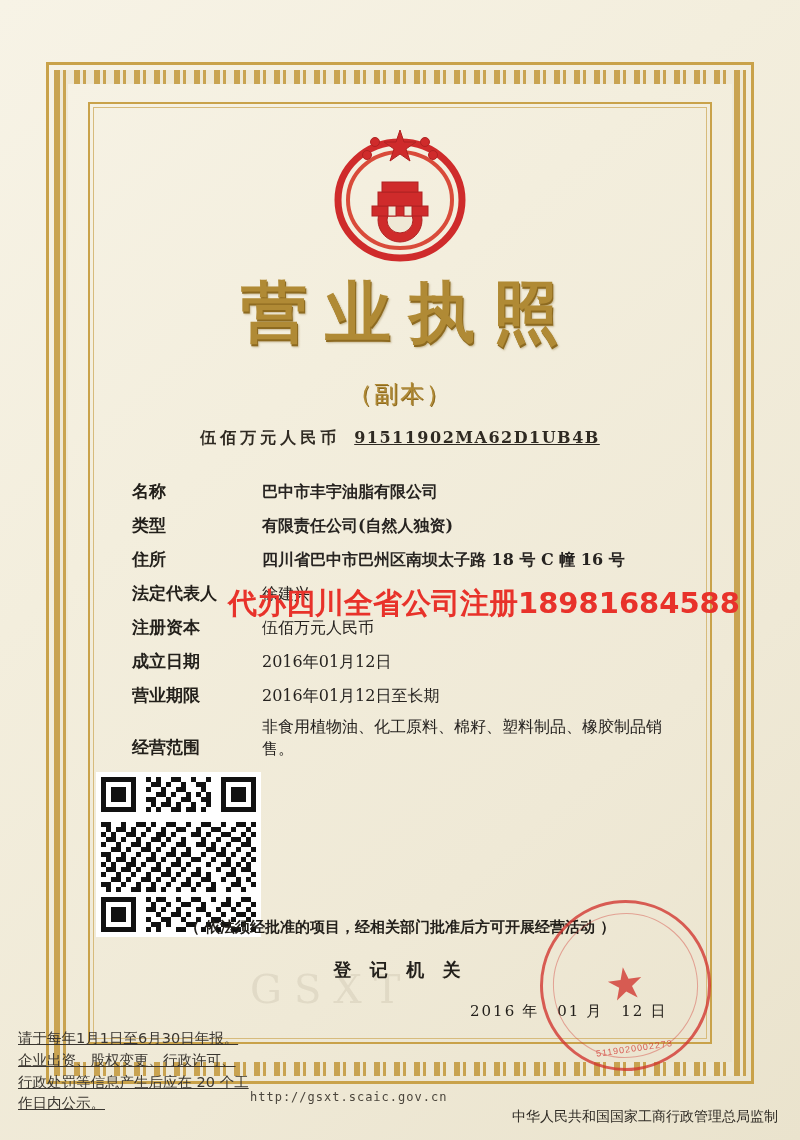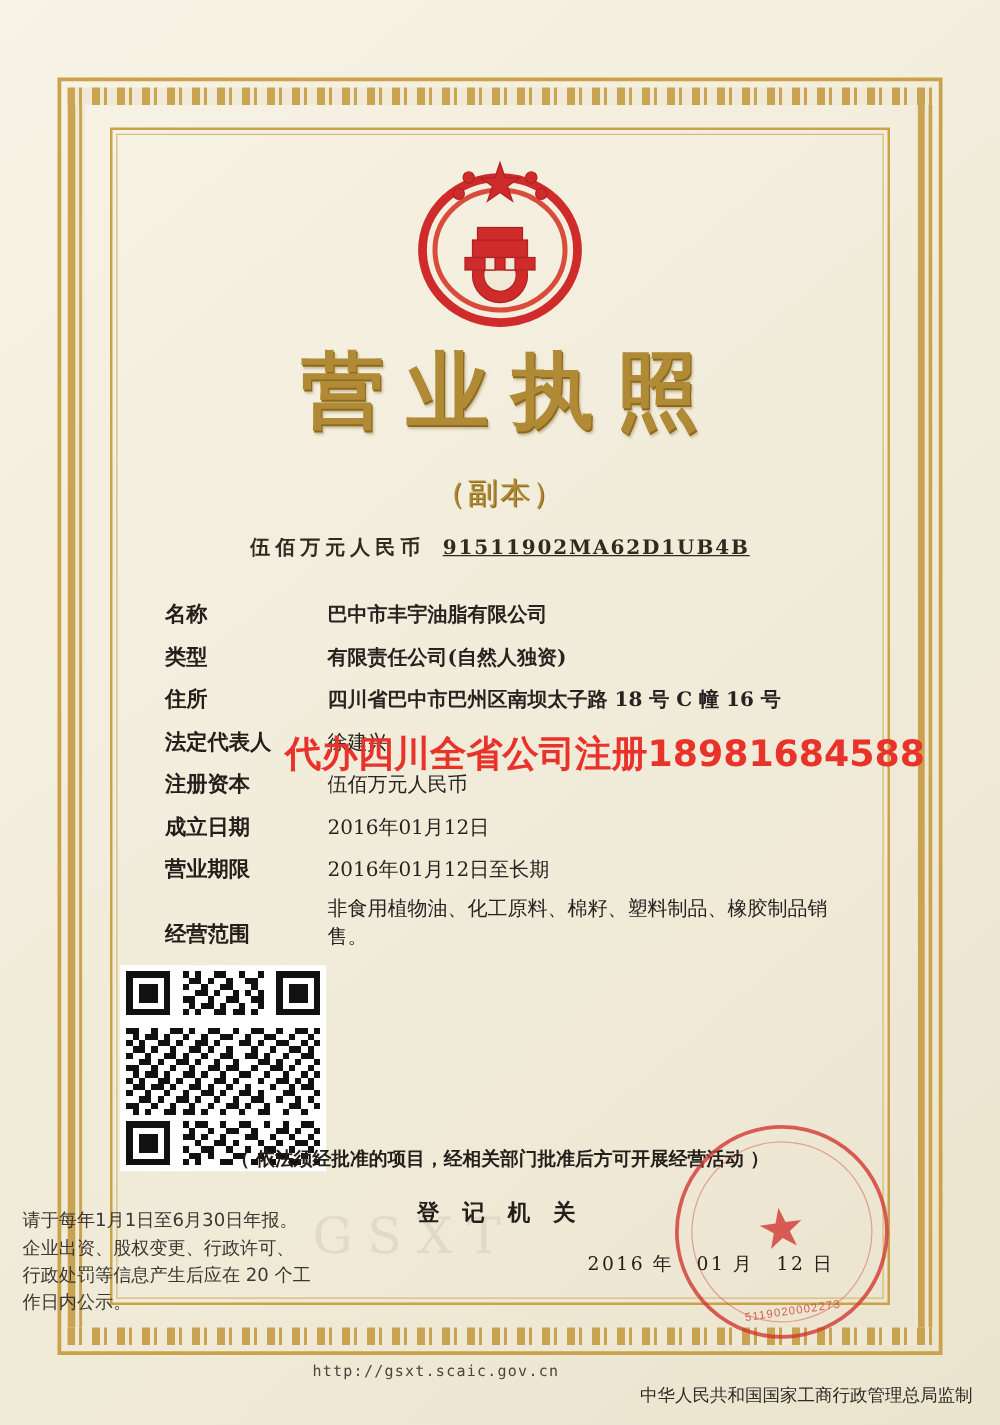--- a/index.html
+++ b/index.html
@@ -165,25 +165,26 @@
     position:absolute;left:228px;top:584px;
     font-family:"DejaVu Sans", sans-serif;
     font-weight:bold;
     font-size:29px;
     color:#e8322a;
     white-space:nowrap;
     letter-spacing:0px;
   }
 
   .footer-left{
-    position:absolute;left:18px;top:967px;
+    position:absolute;left:18px;top:1028px;
     font-family:"DejaVu Sans", sans-serif;
     font-size:14.5px;
     color:#3a3630;
     line-height:1.5;
+    text-decoration:underline;
   }
   .footer-url{
     position:absolute;left:250px;top:1090px;
     font-family:"DejaVu Sans Mono", monospace;
     font-size:12px;
     color:#4a453c;
     letter-spacing:1px;
   }
   .footer-bottom-left{
     position:absolute;left:56px;top:1112px;

